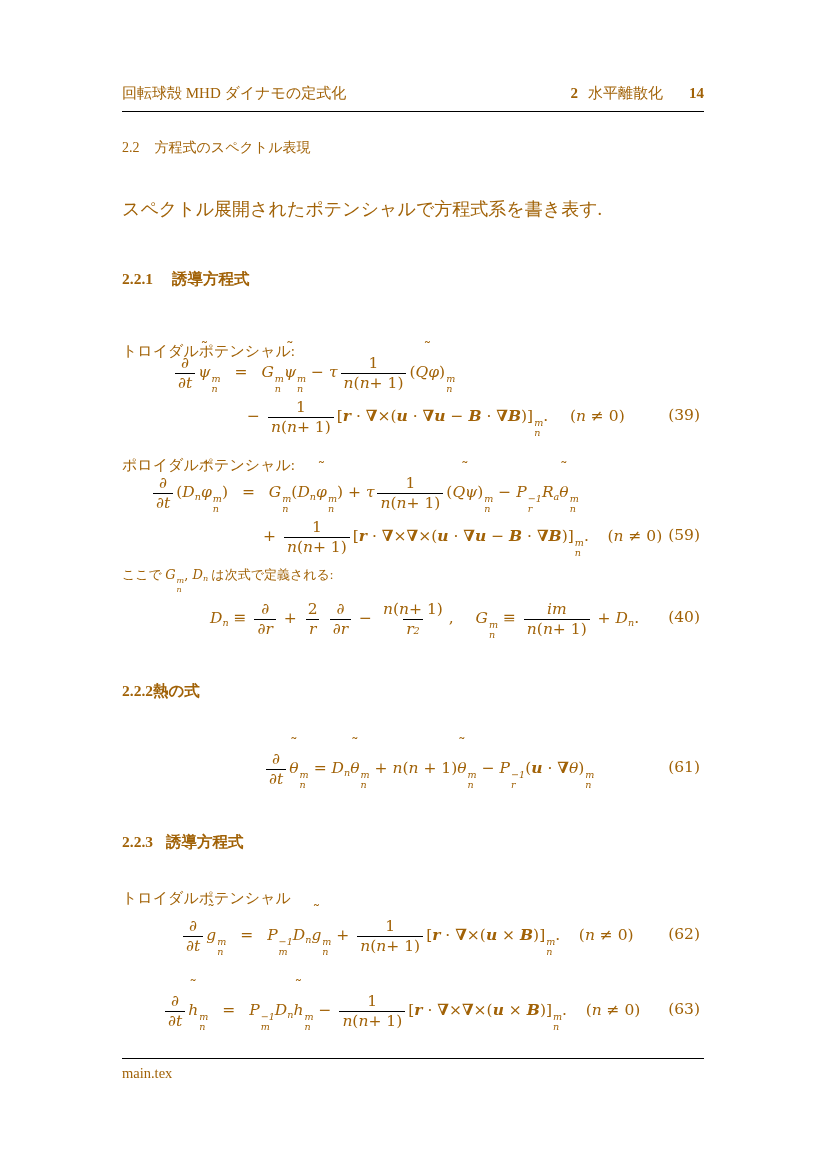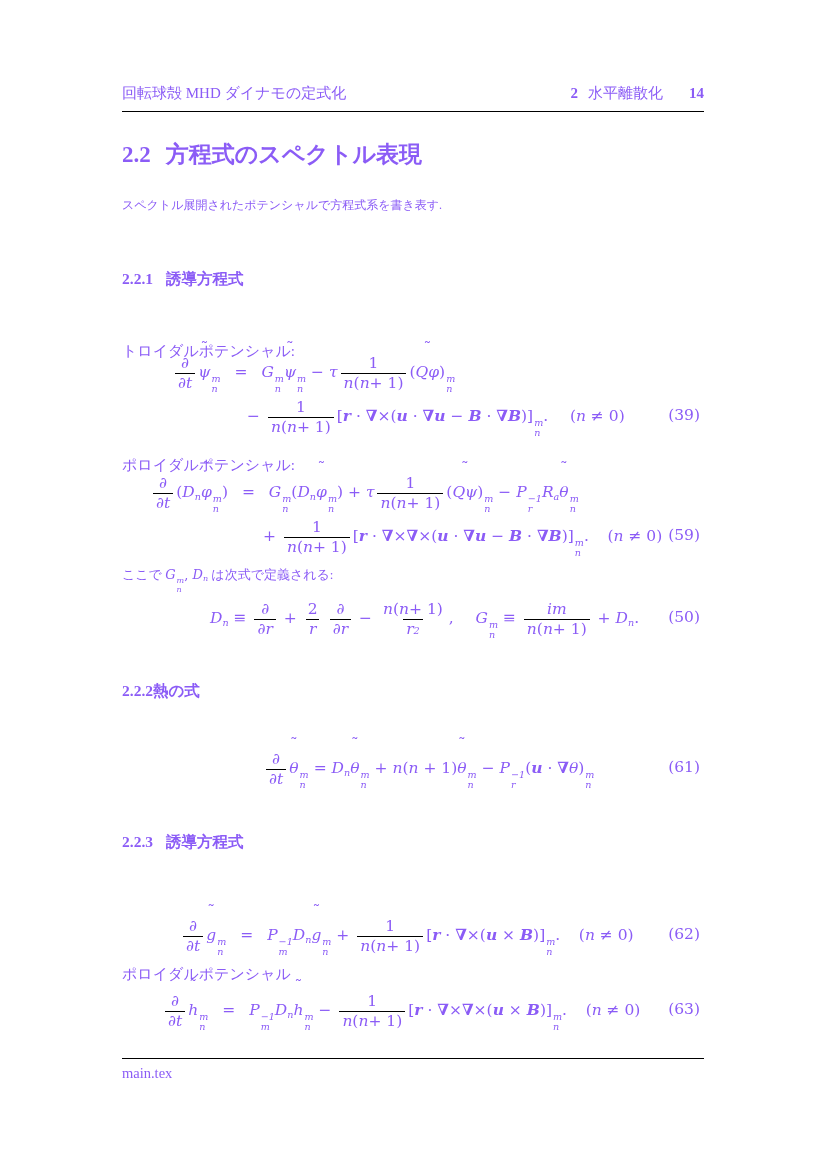--- a/index.html
+++ b/index.html
@@ -1,39 +1,39 @@
 <!DOCTYPE html>
 <html><head>
 <meta charset="utf-8">
 <style>
   html,body{margin:0;padding:0;background:#ffffff;}
   .page{
     position:relative;
     width:804px;height:1169px;
-    background:#ffffff;color:#8b5cf6;
+    background:#ffffff;color:#a16207;
     font-family:"Liberation Serif","DejaVu Serif",serif;
     overflow:hidden;
   }
   .col{position:absolute;left:122px;width:582px;}
 
   
   .header{top:84px;height:27px;border-bottom:1px solid #000;
           display:flex;justify-content:space-between;align-items:flex-start;
           font-size:15px;}
   .h-right b{font-weight:bold;}
   .h-sec{margin:0 0 0 10px;}
   .h-page{margin-left:26px;}
   .footer{top:1058px;border-top:1px solid #000;padding-top:6px;
           display:flex;justify-content:space-between;font-size:14.5px;}
 
   
-  .sec-h1{top:139px;font-size:23px;font-weight:bold;}
+  .sec-h1{top:139px;font-size:14px;font-weight:normal;}
   .sec-h2{font-size:15.5px;font-weight:bold;}
   .secnum{font-family:"Liberation Serif","DejaVu Serif",serif;margin-right:15px;}
-  .bodytext{font-size:12px;}
+  .bodytext{font-size:18px;}
   .mathlabel{font-size:15px;}
 
   
   .eq{position:absolute;left:122px;width:582px;
       font-family:"DejaVu Serif","Liberation Serif",serif;font-size:15.5px;}
   .eqline{position:relative;height:44px;line-height:44px;white-space:nowrap;}
   .eqnum{position:absolute;right:4px;top:50%;transform:translateY(-50%);
          font-family:"DejaVu Serif","Liberation Serif",serif;line-height:1;}
   .mathline{font-family:"DejaVu Serif","Liberation Serif",serif;font-size:13px;
             white-space:nowrap;}
@@ -68,21 +68,21 @@
     </span>
   </div>
 
   <div class="col sec-h1">
     <span class="secnum">2.2</span><span>方程式のスペクトル表現</span>
   </div>
 
   <div class="col bodytext" style="top:197px;">スペクトル展開されたポテンシャルで方程式系を書き表す.</div>
 
   <div class="col sec-h2" style="top:269px;">
-    <span class="secnum" style="margin-right:13px;">2.2.1</span><span>誘導方程式</span>
+    <span class="secnum" style="margin-right:19px;">2.2.1</span><span>誘導方程式</span>
   </div>
 
   <div class="col mathlabel" style="top:342px;">トロイダルポテンシャル:</div>
 
   <div class="eq" style="top:350px;">
     <div class="eqline" style="padding-left:50px;"><span class="m-frac">
           <span class="m-num">
             <span class="m-it">∂</span>
           </span>
           <span class="m-den">
@@ -186,21 +186,21 @@
         </span><span class="m-rm">.</span><span class="m-sp" style="width: 1.2em;"></span><span class="m-rm">(</span><span class="m-it">n</span><span class="m-rm"> ≠ 0)</span></div>
   </div>
 
   <div class="col mathline" style="top:566px;"><span class="m-ja">ここで </span><span class="m-it">G</span><span class="m-ss">
         <span>m</span>
         <span>n</span>
       </span><span class="m-rm">, </span><span class="m-it">D</span><span class="m-sub m-it">n</span><span class="m-ja"> は次式で定義される:</span></div>
 
   <div class="eq" style="top:596px;">
     <div class="eqline" style="padding-left:88px;">
-      <span class="eqnum">(50)</span>
+      <span class="eqnum">(40)</span>
     <span class="m-it">D</span><span class="m-sub m-it">n</span><span class="m-rm"> ≡ </span><span class="m-frac">
           <span class="m-num">
             <span class="m-it">∂</span>
           </span>
           <span class="m-den">
             <span class="m-it">∂r</span>
           </span>
         </span><span class="m-rm"> + </span><span class="m-frac">
           <span class="m-num">
             <span class="m-rm">2</span>
@@ -271,20 +271,21 @@
         </span><span class="m-rm">(</span><span class="m-bi">u</span><span class="m-rm"> · </span><span class="m-bi">∇</span><span class="m-it">θ</span><span class="m-rm">)</span><span class="m-ss">
           <span>m</span>
           <span>n</span>
         </span></div>
   </div>
 
   <div class="col sec-h2" style="top:832px;">
     <span class="secnum" style="margin-right:13px;">2.2.3</span><span>誘導方程式</span>
   </div>
 
+  <div class="col mathlabel" style="top:889px;">トロイダルポテンシャル</div>
 
   <div class="eq" style="top:913px;">
     <div class="eqline" style="padding-left:58px;">
       <span class="eqnum">(62)</span>
     <span class="m-frac">
           <span class="m-num">
             <span class="m-it">∂</span>
           </span>
           <span class="m-den">
             <span class="m-it">∂t</span>
@@ -307,21 +308,20 @@
             <span class="m-rm">(</span>
             <span class="m-it">n</span>
             <span class="m-rm"> + 1)</span>
           </span>
         </span><span class="m-rm">[</span><span class="m-bi">r</span><span class="m-rm"> · </span><span class="m-bi">∇</span><span class="m-rm">×(</span><span class="m-bi">u</span><span class="m-rm"> × </span><span class="m-bi">B</span><span class="m-rm">)]</span><span class="m-ss">
           <span>m</span>
           <span>n</span>
         </span><span class="m-rm">.</span><span class="m-sp" style="width: 1.2em;"></span><span class="m-rm">(</span><span class="m-it">n</span><span class="m-rm"> ≠ 0)</span></div>
   </div>
 
-  <div class="col mathlabel" style="top:965px;">ポロイダルポテンシャル</div>
 
   <div class="eq" style="top:988px;">
     <div class="eqline" style="padding-left:40px;">
       <span class="eqnum">(63)</span>
     <span class="m-frac">
           <span class="m-num">
             <span class="m-it">∂</span>
           </span>
           <span class="m-den">
             <span class="m-it">∂t</span>

